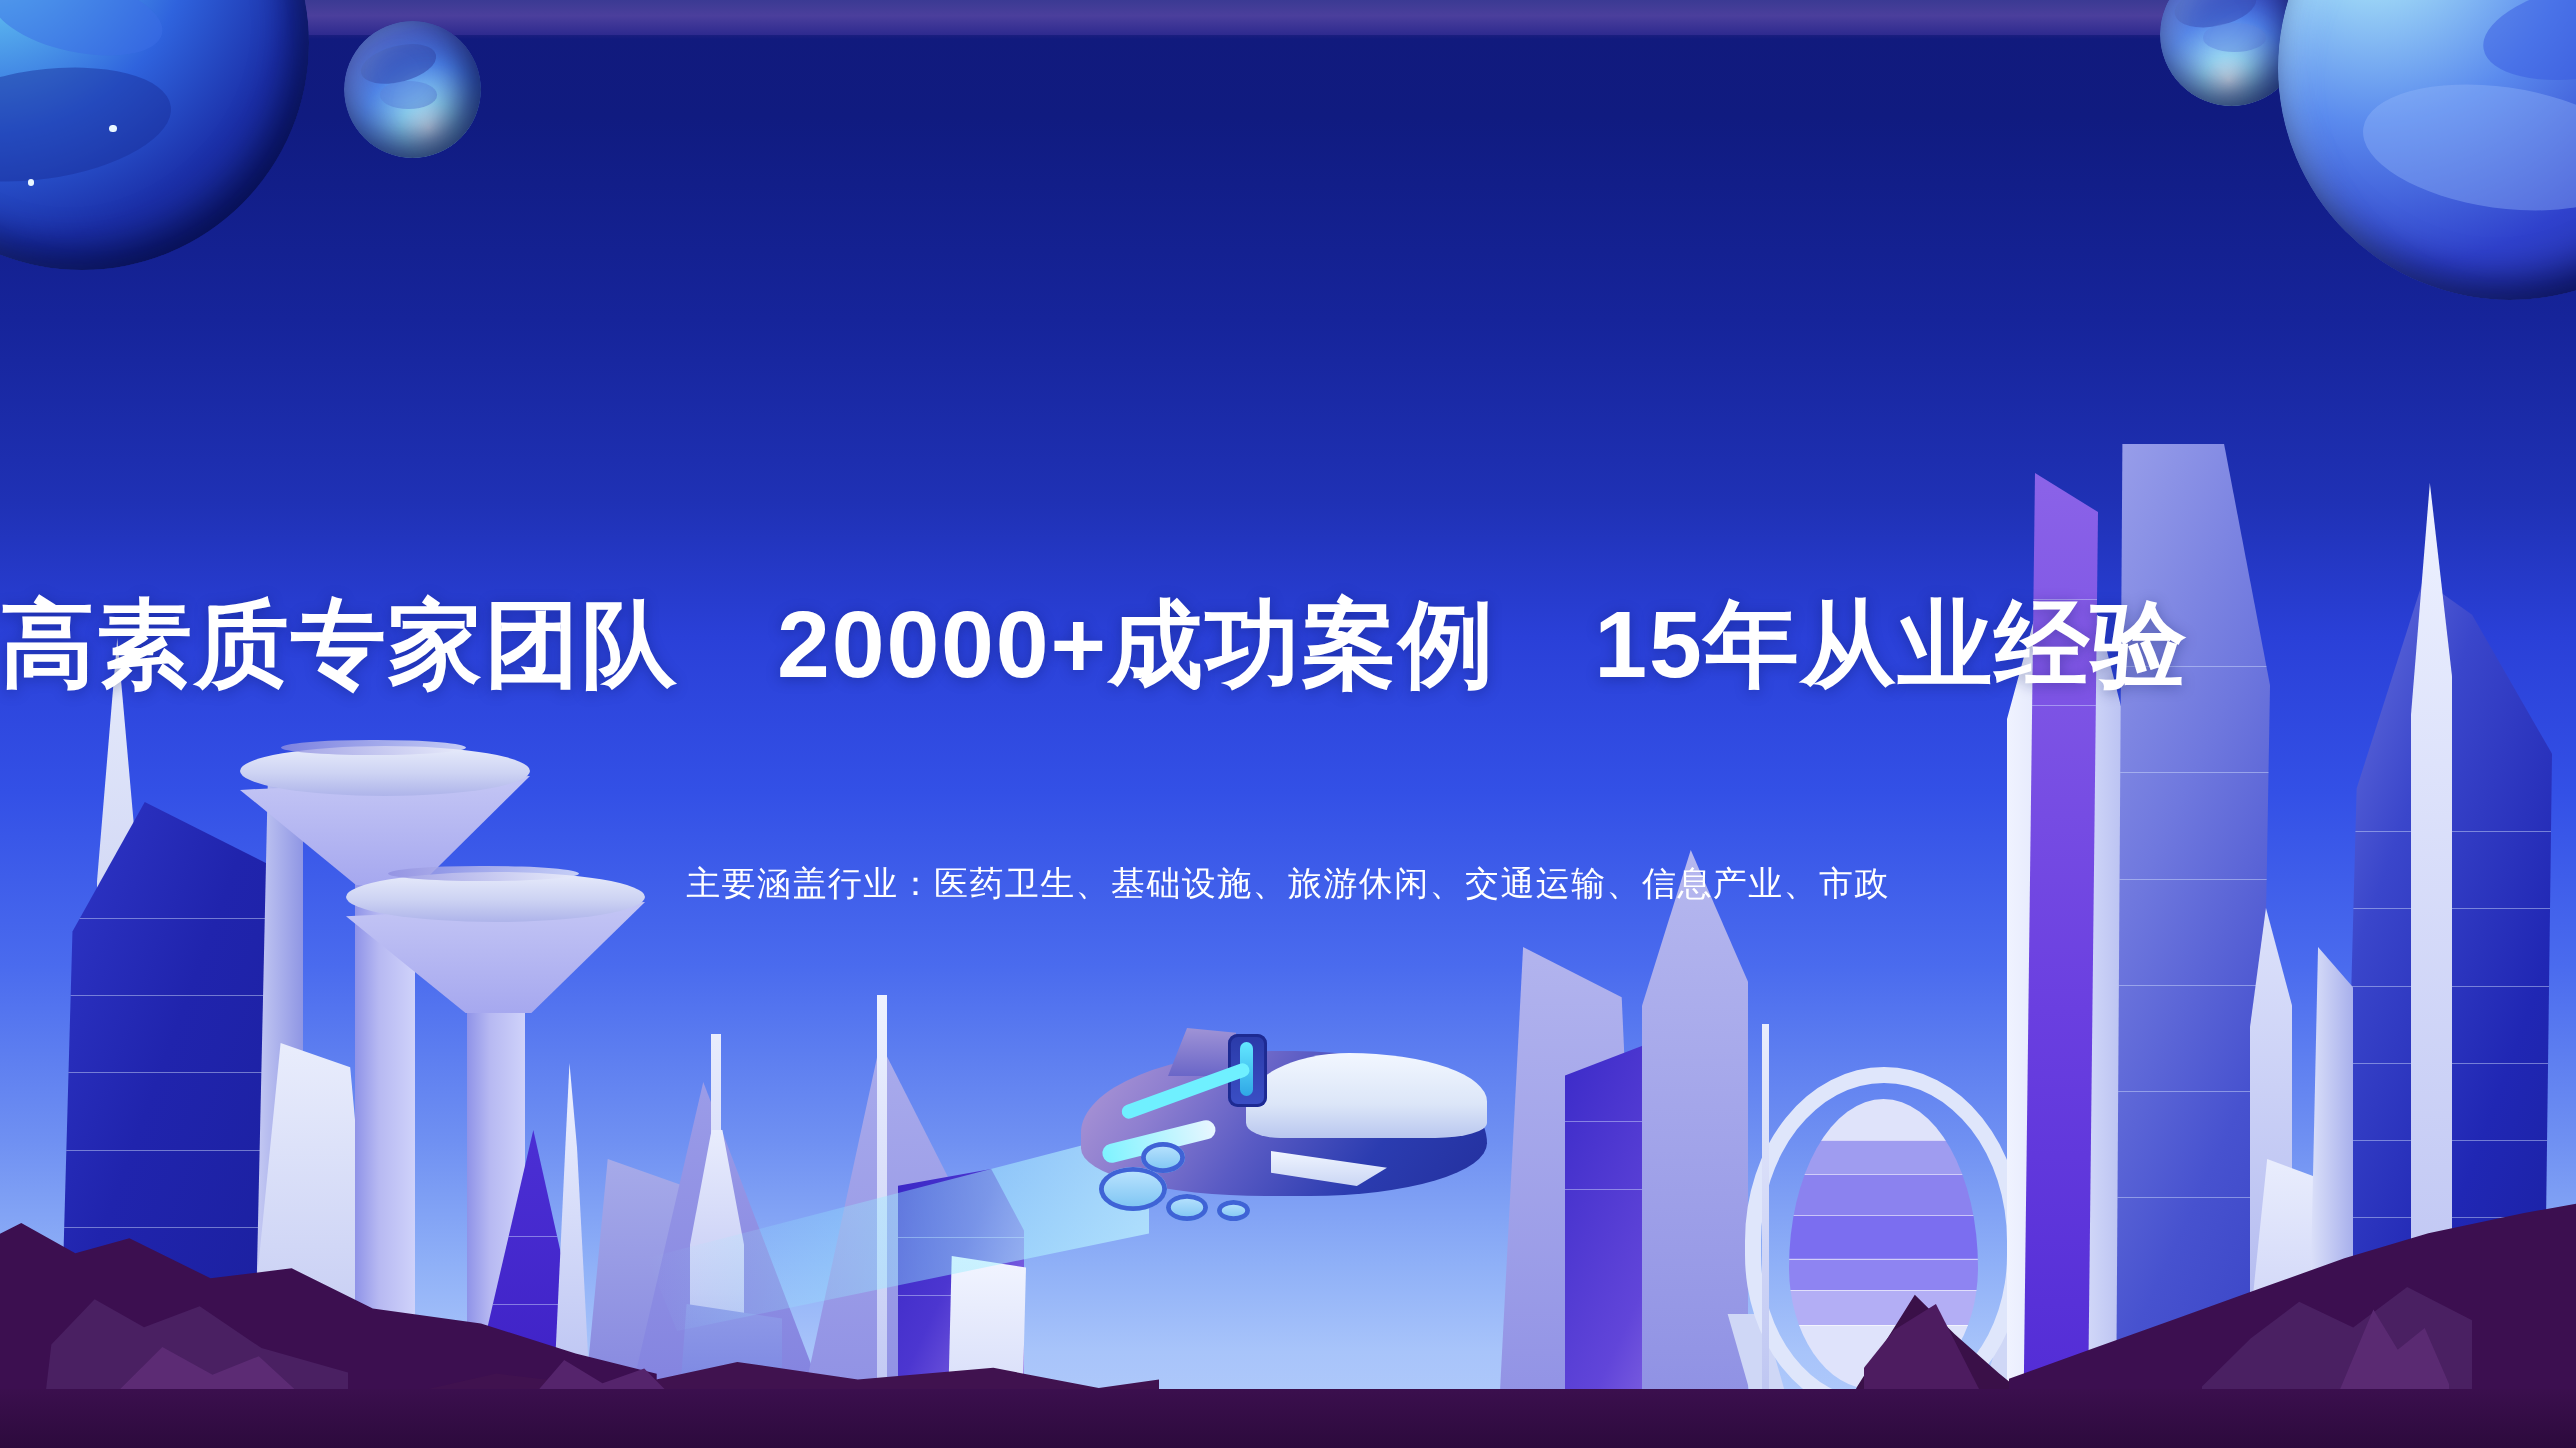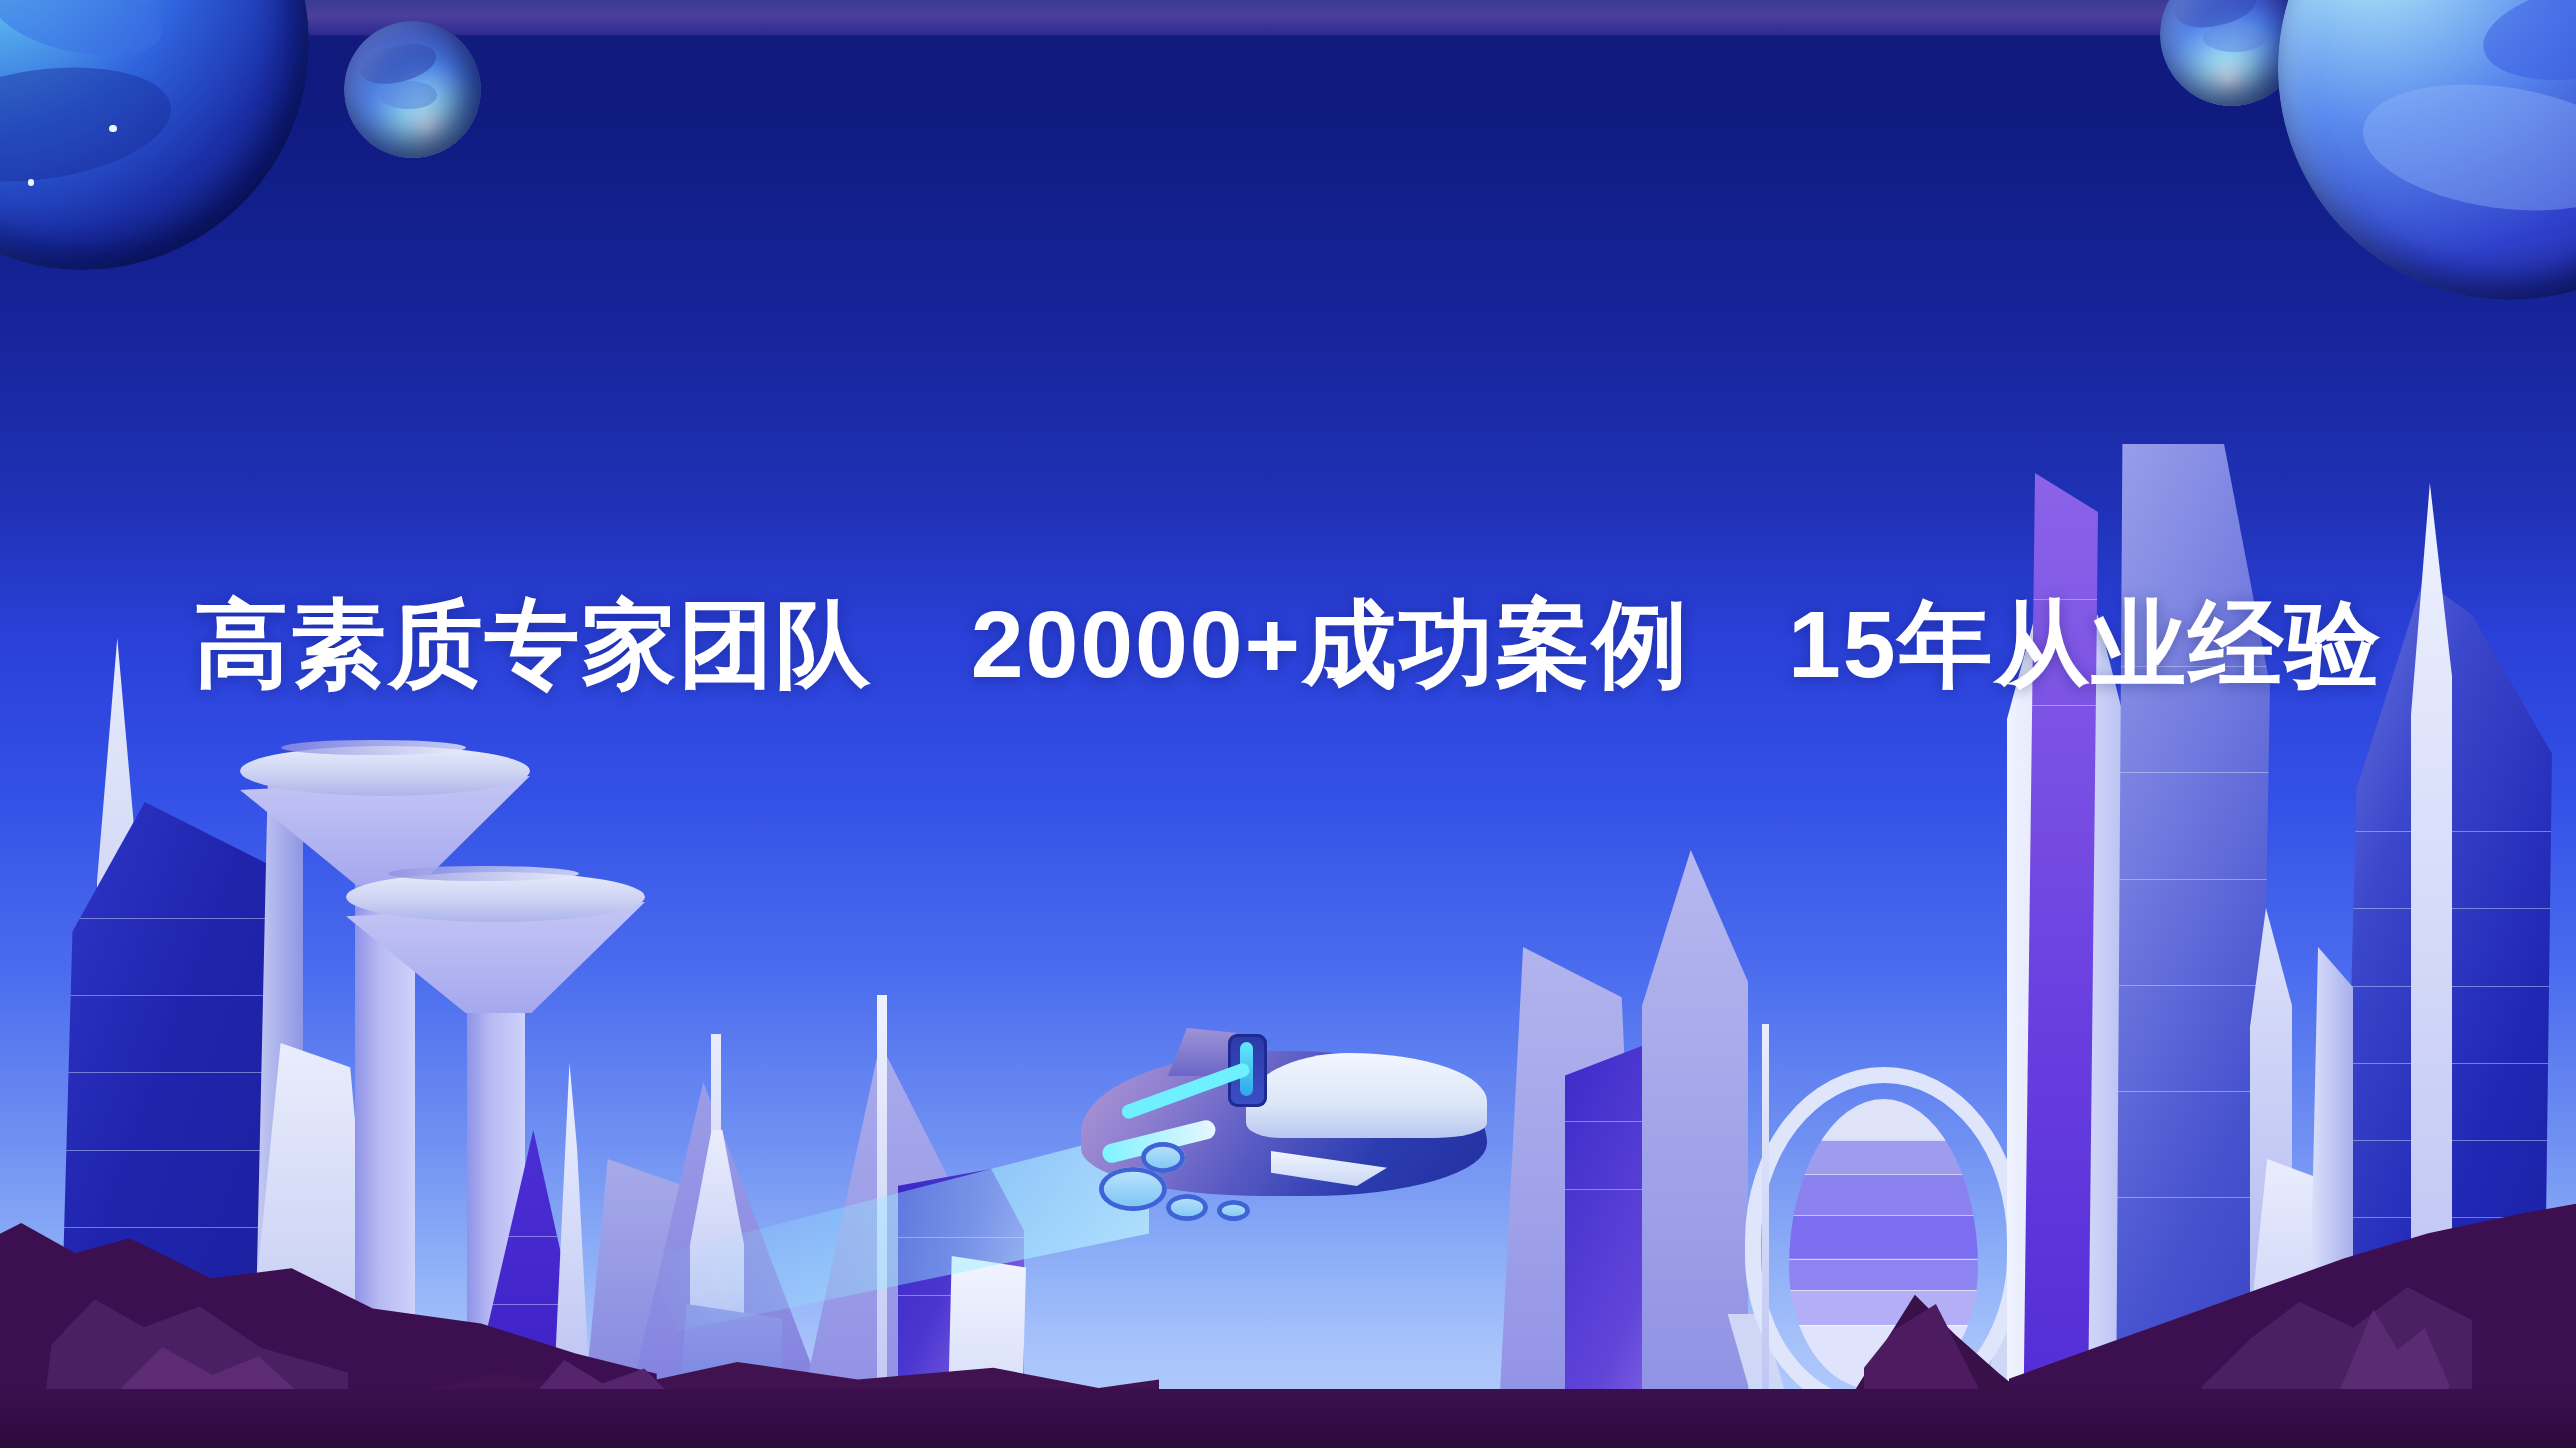--- a/index.html
+++ b/index.html
@@ -133,21 +133,21 @@
     position:absolute;left:0;top:390px;width:100%;
     display:flex;align-items:center;justify-content:center;gap:42px;
   }
   .rule{width:160px;height:6.8px;background:#07062a;border-radius:1px;}
   .brand{
     font-size:60px;font-weight:700;color:#ffffff;letter-spacing:19.3px;
     text-indent:19.3px;white-space:nowrap;line-height:1;
   }
 
   .headline{
-    position:absolute;left:0;top:591px;width:100%;text-align:center;
+    position:absolute;left:0;top:591px;width:100%;
     font-size:95px;font-weight:700;color:#ffffff;line-height:1.12;
     white-space:nowrap;letter-spacing:1.9px;
     text-shadow:0 1.9px 13.5px rgba(10,20,90,.35);
   }
   .headline .gap{display:inline-block;width:42px;}
 
   .subtitle{
     position:absolute;left:50%;top:850px;transform:translateX(-50%);
     width:1507px;text-align:center;
     font-size:34px;font-weight:500;color:#ffffff;line-height:1.95;
@@ -406,17 +406,18 @@
 
     <div class="headline">
       <span>高素质专家团队</span>
       <span class="gap"></span>
       <span>20000+成功案例</span>
       <span class="gap"></span>
       <span>15年从业经验</span>
     </div>
 
     <div class="subtitle">
+      <div>主要涵盖行业：医药卫生、基础设施、旅游休闲、交通运输、信息产业、市政</div>
     </div>
 
   </div>
 </div>
 
 
 </body></html>

